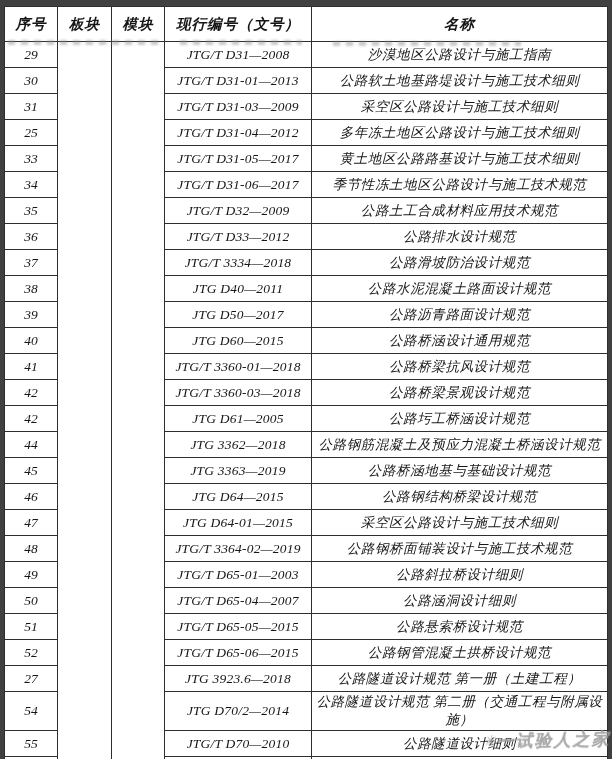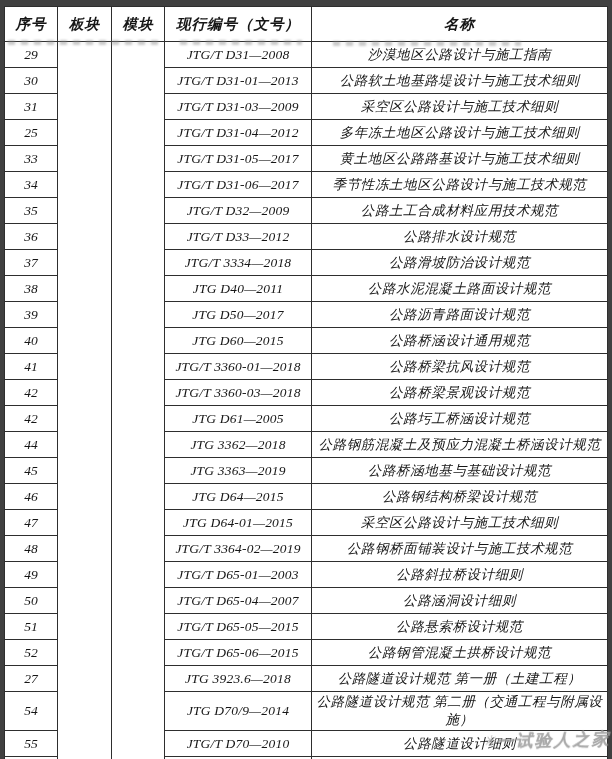--- a/index.html
+++ b/index.html
@@ -230,21 +230,21 @@
           <td class="cell-code">JTG/T D65-06—2015</td>
           <td class="cell-name">公路钢管混凝土拱桥设计规范</td>
         </tr>
         <tr>
           <td class="cell-serial">27</td>
           <td class="cell-code">JTG 3923.6—2018</td>
           <td class="cell-name">公路隧道设计规范 第一册（土建工程）</td>
         </tr>
         <tr>
           <td class="cell-serial">54</td>
-          <td class="cell-code">JTG D70/9—2014</td>
+          <td class="cell-code">JTG D70/2—2014</td>
           <td class="cell-name">公路隧道设计规范 第二册（交通工程与附属设施）</td>
         </tr>
         <tr>
           <td class="cell-serial">55</td>
           <td class="cell-code">JTG/T D70—2010</td>
           <td class="cell-name">公路隧道设计细则</td>
         </tr>
         <tr>
           <td class="cell-serial">56</td>
           <td class="cell-code">JTG/T D70/2-01—2014</td>

